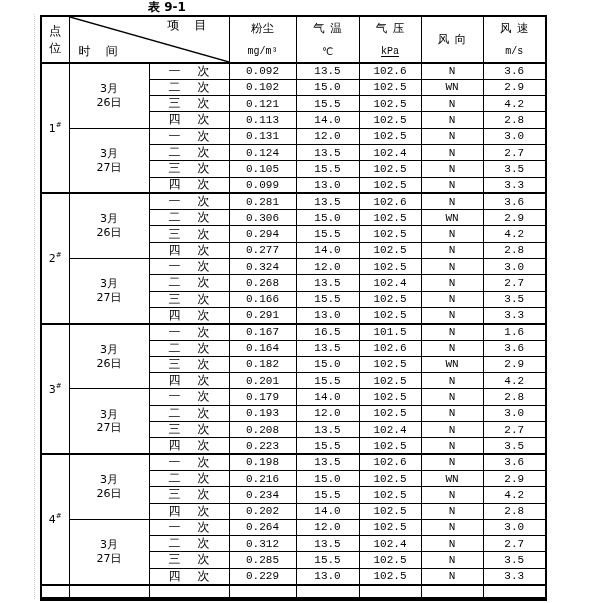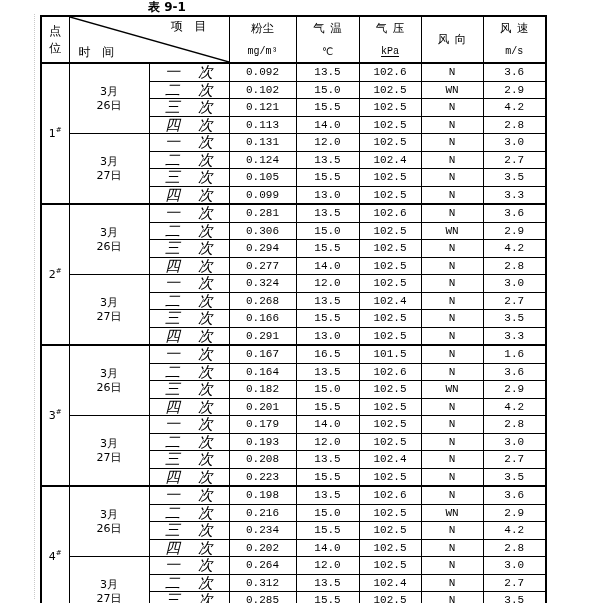--- a/index.html
+++ b/index.html
@@ -36,39 +36,39 @@
   tbody tr { height:16.3px; }
   tr.block-start td { border-top:2px solid #000; }
   tr.footer { height:14px; }
   tr.footer td { border-top:2px solid #000; }
 
   .num { font-family:"Liberation Mono","DejaVu Sans Mono",monospace; font-size:11px; }
 
   .point-head span { display:block; font-size:12px; line-height:1.35; }
 
   .corner-cell { padding:0; }
-  .corner-wrap { position:relative; width:100%; height:45px; }
+  .corner-wrap { position:relative; width:100%; height:45px;font-family:Liberation Mono, monospace; }
   .corner-wrap svg { position:absolute; left:0; top:0; width:100%; height:100%; }
   .corner-item { position:absolute; top:3px; right:22px; font-size:12px; word-spacing:8px; }
   .corner-time { position:absolute; bottom:3px; left:9px; font-size:12px; word-spacing:8px; }
 
   .metric-head .name { font-size:11.5px; word-spacing:2px; }
   .metric-head .unit { font-size:10px; margin-top:13px; line-height:1; }
   .metric-head .unit:empty { display:none; }
   .unit.spell {
     text-decoration-line:underline; text-decoration-style:wavy;
     text-decoration-color:#dd2222; text-decoration-thickness:1px;
     text-underline-offset:2px;
     text-decoration:underline;
   }
 
   .point-cell { font-size:11px; }
   .point-cell sup { font-size:7px; }
   .date-cell div { line-height:1.25; font-size:11px; }
-  .seq-cell { word-spacing:13px; font-size:15px;font-style:italic; }
+  .seq-cell { word-spacing:13px; font-size:12px; }
 </style>
 </head>
 <body>
 
 <div class="page">
 
   <div class="caption">
     <span class="cap-label">表 9-1</span>
   </div>
 

